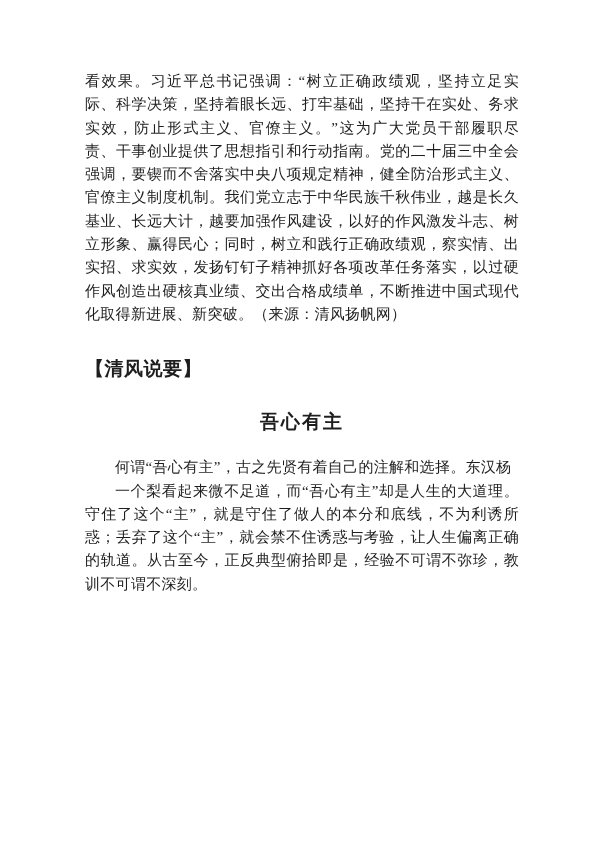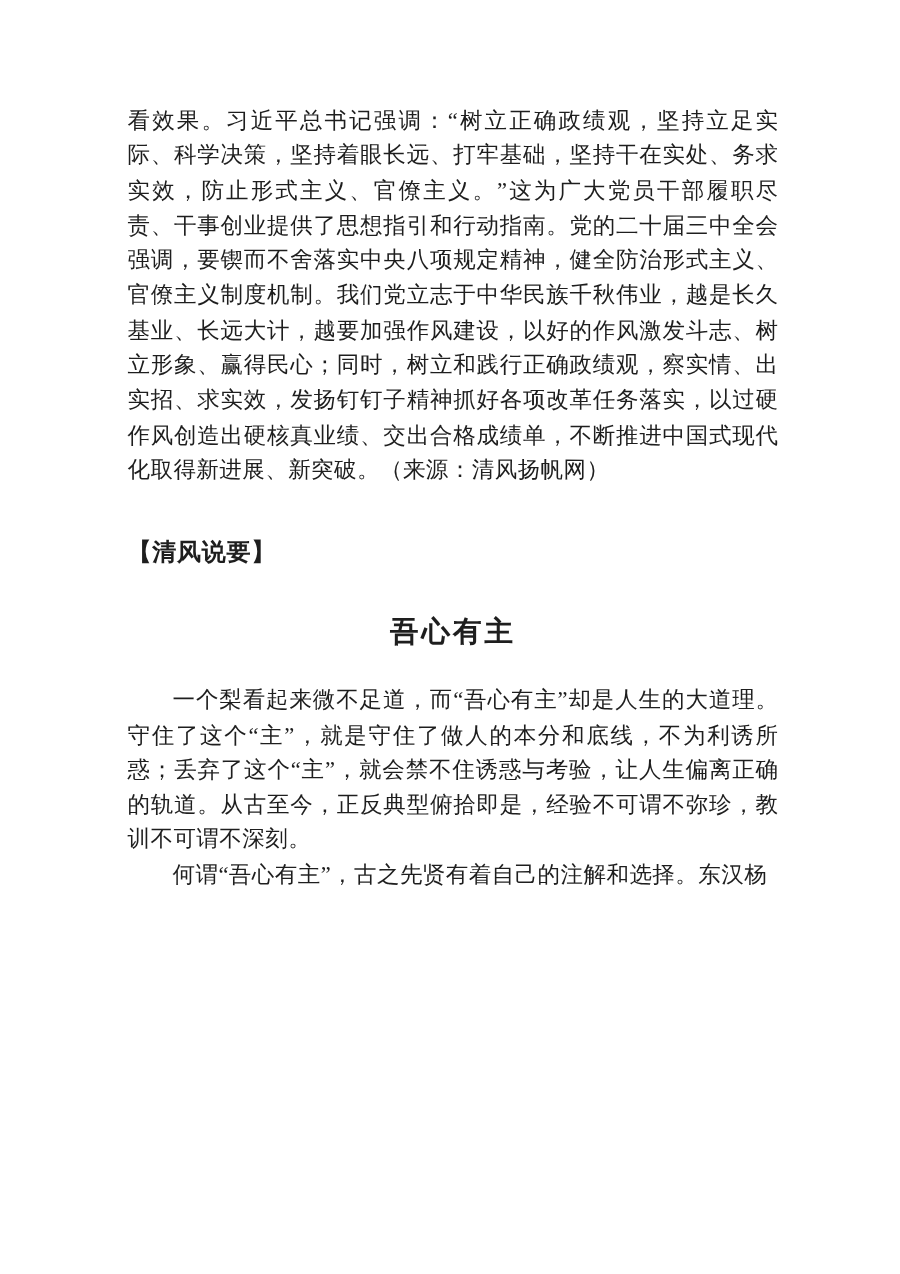--- a/index.html
+++ b/index.html
@@ -30,21 +30,21 @@
     text-align: justify;
     text-justify: inter-ideograph;
     letter-spacing: 0.3px;
     word-break: break-all;
   }
   .para.indent {
     text-indent: 2em;
   }
   .section-heading {
     margin: 31px 0 0 0;
-    font-size: 16px;
+    font-size: 19px;
     font-weight: bold;
     line-height: 23px;
     letter-spacing: 0.5px;
   }
   .article-title {
     margin: 29px 0 21px 0;
     font-size: 19px;
     font-weight: 600;
     text-align: center;
     letter-spacing: 2px;
@@ -67,19 +67,19 @@
 
 <div class="page">
   <div class="text-block">
     <p class="para">看效果。习近平总书记强调：“树立正确政绩观，坚持立足实际、科学决策，坚持着眼长远、打牢基础，坚持干在实处、务求实效，防止形式主义、官僚主义。”这为广大党员干部履职尽责、干事创业提供了思想指引和行动指南。党的二十届三中全会强调，要锲而不舍落实中央八项规定精神，健全防治形式主义、官僚主义制度机制。我们党立志于中华民族千秋伟业，越是长久基业、长远大计，越要加强作风建设，以好的作风激发斗志、树立形象、赢得民心；同时，树立和践行正确政绩观，察实情、出实招、求实效，发扬钉钉子精神抓好各项改革任务落实，以过硬作风创造出硬核真业绩、交出合格成绩单，不断推进中国式现代化取得新进展、新突破。（来源：清风扬帆网）</p>
 
     <h2 class="section-heading">【清风说要】</h2>
 
     <h1 class="article-title">吾心有主</h1>
 
 
+    <p class="para indent">何谓“吾心有主”，古之先贤有着自己的注解和选择。东汉杨</p>
+
     <p class="para indent">一个梨看起来微不足道，而“吾心有主”却是人生的大道理。守住了这个“主”，就是守住了做人的本分和底线，不为利诱所惑；丢弃了这个“主”，就会禁不住诱惑与考验，让人生偏离正确的轨道。从古至今，正反典型俯拾即是，经验不可谓不弥珍，教训不可谓不深刻。</p>
-
-    <p class="para indent">何谓“吾心有主”，古之先贤有着自己的注解和选择。东汉杨</p>
   </div>
 
   <div class="page-number">- 4 -</div>
 </div>
 
 </body></html>

